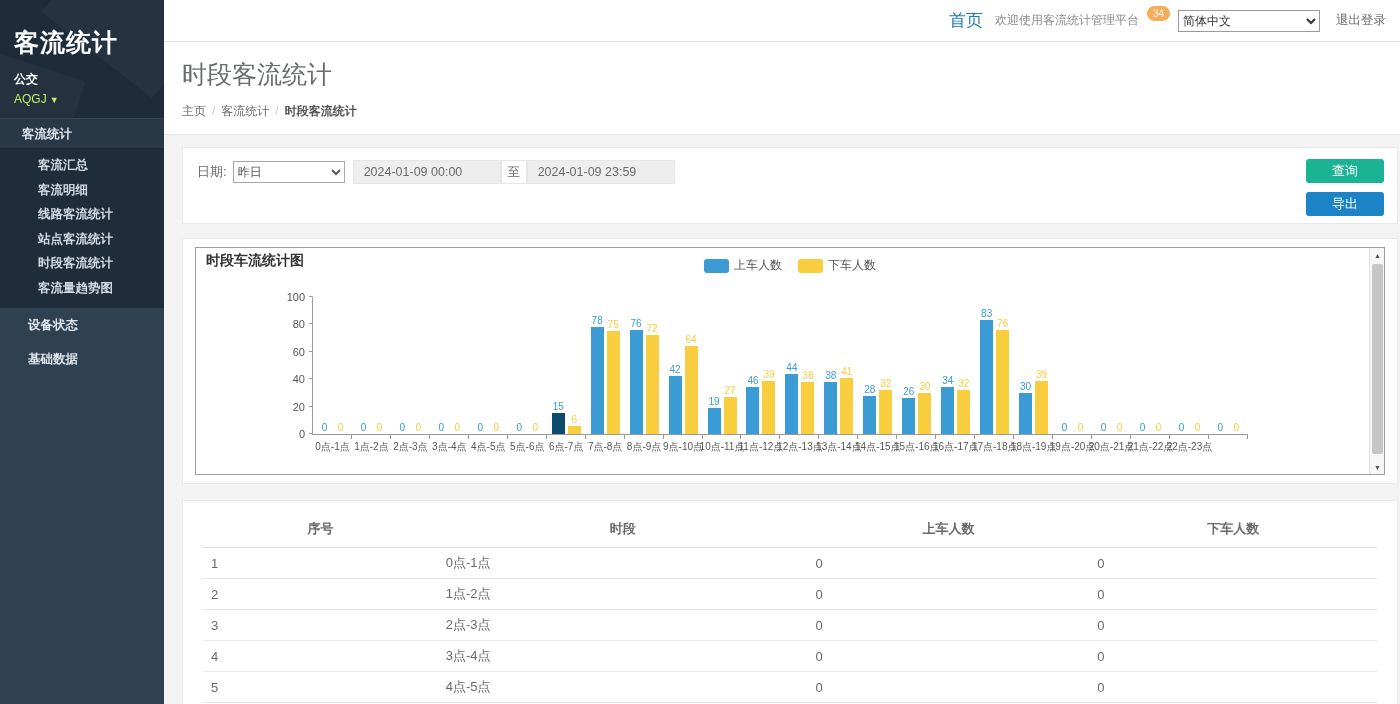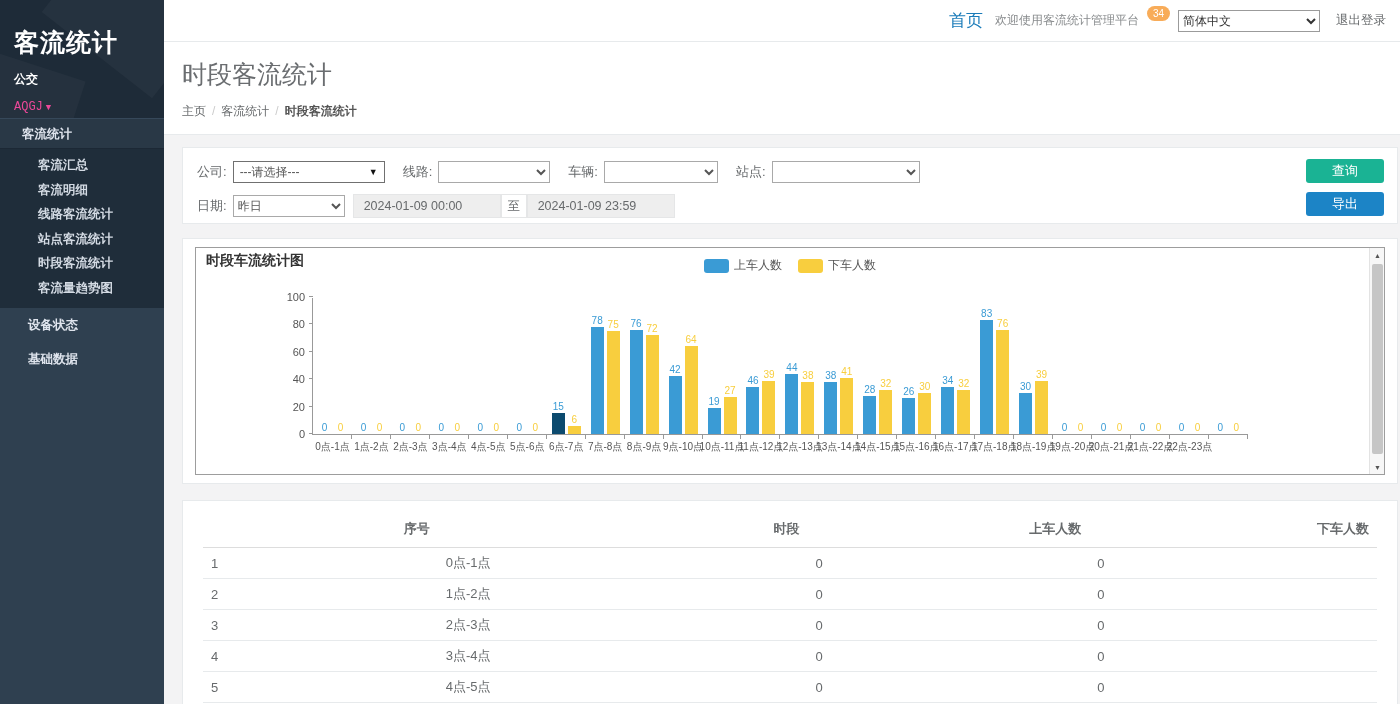--- a/index.html
+++ b/index.html
@@ -9,21 +9,21 @@
     font-family:"Liberation Sans", sans-serif;
     background:#f3f3f4; color:#676a6c;
   }
   
   .sidebar { position:absolute; left:0; top:0; width:164px; height:704px; background:#2f4050; z-index:5; }
   .logo-area { position:relative; height:118px; background:#1e2b38; overflow:hidden; padding:26px 14px 0 14px; }
   .logo-area::before { content:""; position:absolute; width:140px; height:140px; background:rgba(255,255,255,0.035); transform:rotate(38deg); left:70px; top:-70px; }
   .logo-area::after { content:""; position:absolute; width:120px; height:120px; background:rgba(255,255,255,0.03); transform:rotate(18deg); left:-50px; top:60px; }
   .logo-title { position:relative; color:#ffffff; font-size:25px; font-weight:bold; letter-spacing:1px; z-index:1; }
   .logo-org { position:relative; color:#ffffff; font-size:12px; font-weight:bold; margin-top:12px; z-index:1; }
-  .logo-user { position:relative; color:#ec4899; font-size:12px; margin-top:12px; z-index:1; cursor:pointer;font-family:Liberation Mono, monospace; }
+  .logo-user { position:relative; color:#bef264; font-size:12px; margin-top:4px; z-index:1; cursor:pointer; }
   .logo-user .caret { font-size:9px; margin-left:3px; }
   .nav-section-header {
     height:31px; line-height:31px; padding-left:22px; font-size:12.5px; font-weight:600;
     color:#dfe4ed; background:#293846; border-top:1px solid #36485a; border-bottom:1px solid #1c2835; cursor:pointer;
   }
   .nav-sub { background:#1f2d3a; padding:4px 0 8px 0; }
   .nav-sub-item { height:24.5px; line-height:24.5px; padding-left:38px; font-size:12.5px; font-weight:600; color:#d4dbe4; cursor:pointer; white-space:nowrap; }
   .nav-item { height:34px; line-height:34px; padding-left:28px; font-size:12.5px; font-weight:600; color:#dfe4ed; cursor:pointer; }
   
   .main { position:absolute; left:164px; top:0; width:1236px; height:704px; }
@@ -85,21 +85,21 @@
   .cat-label { position:absolute; top:100%; margin-top:6px; left:50%; transform:translateX(-50%); white-space:nowrap; font-size:10px; color:#555; }
   
   .vscroll { position:absolute; right:0; top:0; bottom:0; width:15px; background:#f7f7f7; border-left:1px solid #e3e3e3; }
   .vscroll-arrow { position:absolute; left:0; width:15px; height:14px; display:flex; align-items:center; justify-content:center; font-size:7px; color:#555; cursor:pointer; }
   .vscroll-up { top:0; }
   .vscroll-down { bottom:0; }
   .vscroll-thumb { position:absolute; left:2px; top:16px; bottom:20px; width:11px; background:#c6c6c6; border-radius:2px; cursor:pointer; }
   
   .table-card { margin-top:16px; padding:10px 20px 20px 20px; min-height:230px; }
   table.data-table { width:100%; border-collapse:collapse; font-size:13px; color:#676a6c; table-layout:fixed; }
-  table.data-table th { text-align:right; font-weight:bold; color:#676a6c; padding:9px 8px; border-bottom:1px solid #dddddd; }
+  table.data-table th { text-align:center; font-weight:bold; color:#676a6c; padding:9px 8px; border-bottom:1px solid #dddddd; }
   table.data-table td { padding:6px 8px; border-top:1px solid #e7eaec; height:26px; }
   .col1 { width:20%; } .col2 { width:31.5%; } .col3 { width:24%; } .col4 { width:24.5%; }
 </style>
 </head>
 <body>
 
 <div class="sidebar">
   <div class="logo-area">
     <div class="logo-title">客流统计</div>
     <div class="logo-org">公交</div>
@@ -131,33 +131,20 @@
   </div>
 
   <div class="page-heading">
     <h1 class="page-title">时段客流统计</h1>
     <div class="breadcrumb" id="breadcrumb"><span class="crumb-link">主页</span><span class="crumb-sep">/</span><span class="crumb-link">客流统计</span><span class="crumb-sep">/</span><span class="crumb-active">时段客流统计</span></div>
   </div>
 
   <div class="content">
 
     <div class="card filter-card">
-      <div class="filter-row">
-        <span class="f-label">公司:</span>
-        <div class="select-custom gap18">
-          <span>---请选择---</span>
-          <span class="caret-down">▼</span>
-        </div>
-        <span class="f-label">线路:</span>
-        <select class="native sel-line"></select>
-        <span class="f-label">车辆:</span>
-        <select class="native sel-vehicle"></select>
-        <span class="f-label">站点:</span>
-        <select class="native sel-station"></select>
-      </div>
       <div class="filter-row">
         <span class="f-label">日期:</span>
         <select class="native sel-date" id="date-preset"><option>昨日</option></select>
         <input class="date-input" readonly="" value="2024-01-09 00:00" style="">
         <div class="date-to">至</div>
         <input class="date-input" readonly="" value="2024-01-09 23:59" style="">
       </div>
       <div class="filter-buttons">
         <button class="btn btn-search">查询</button>
         <button class="btn btn-export">导出</button>

